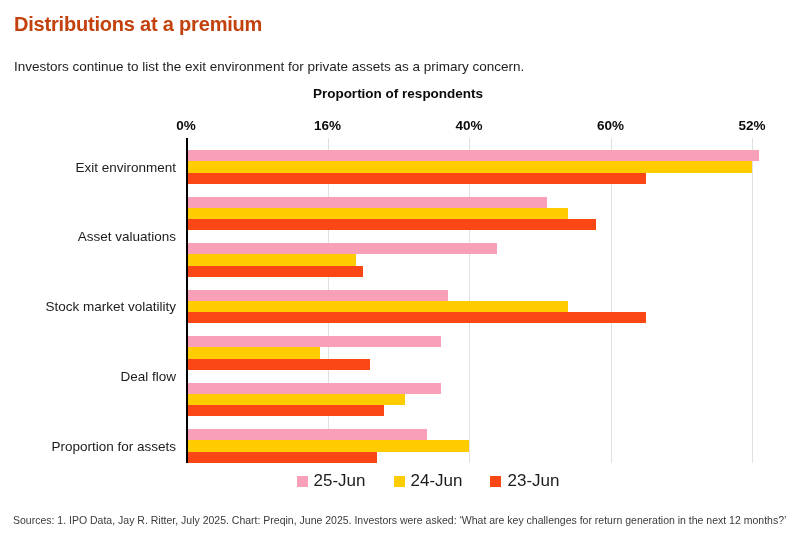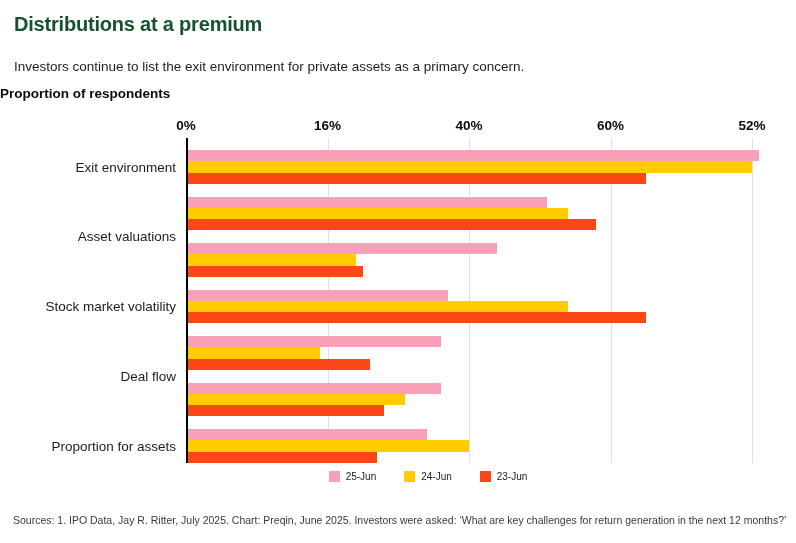--- a/index.html
+++ b/index.html
@@ -3,28 +3,28 @@
 <meta charset="utf-8">
 <style>
   * { margin:0; padding:0; box-sizing:border-box; }
   html,body { background:#fff; }
   body { font-family:"Liberation Sans", sans-serif; }
   .page {
     position:relative; width:796px; height:543px; background:#ffffff; overflow:hidden;
   }
   .title {
     position:absolute; left:14px; top:13px;
-    font-size:20px; font-weight:800; color:#14532d; letter-spacing:-0.2px;
+    font-size:20px; font-weight:800; color:#c2410c; letter-spacing:-0.2px;
   }
   .subtitle {
     position:absolute; left:14px; top:59px;
     font-size:13.5px; color:#1e1e1e;
   }
   .chart-title {
-    position:absolute; left:0; top:86px; width:796px; 
+    position:absolute; left:0; top:86px; width:796px; text-align:center;
     font-size:13.5px; font-weight:700; color:#0b0b0b;
   }
   .axis-labels {
     position:absolute; left:186px; top:118px; width:600px; height:17px;
   }
   .x-tick {
     position:absolute; top:0; transform:translateX(-50%);
     font-size:13.5px; font-weight:700; color:#0b0b0b; white-space:nowrap;
   }
   .plot {
@@ -50,21 +50,21 @@
     height:34px; display:flex; align-items:center; justify-content:flex-end;
     font-size:13.5px; color:#1c1c1c; text-align:right; white-space:nowrap;
   }
   .legend {
     position:absolute; left:0; top:471px; width:796px;
     display:flex; justify-content:center; gap:28px;
     transform:translateX(30px);
   }
   .legend-item { display:flex; align-items:center; gap:6px; }
   .legend-swatch { width:11px; height:11px; display:inline-block; }
-  .legend-label { font-size:10px; color:#1c1c1c; }
+  .legend-label { font-size:17px; color:#1c1c1c; }
   .footer {
     position:absolute; left:13px; top:514px; width:780px;
     font-size:10.5px; color:#3a3a3a;
   }
 </style>
 </head>
 <body>
 
 <div class="page">
   <div class="title">Distributions at a premium</div>

